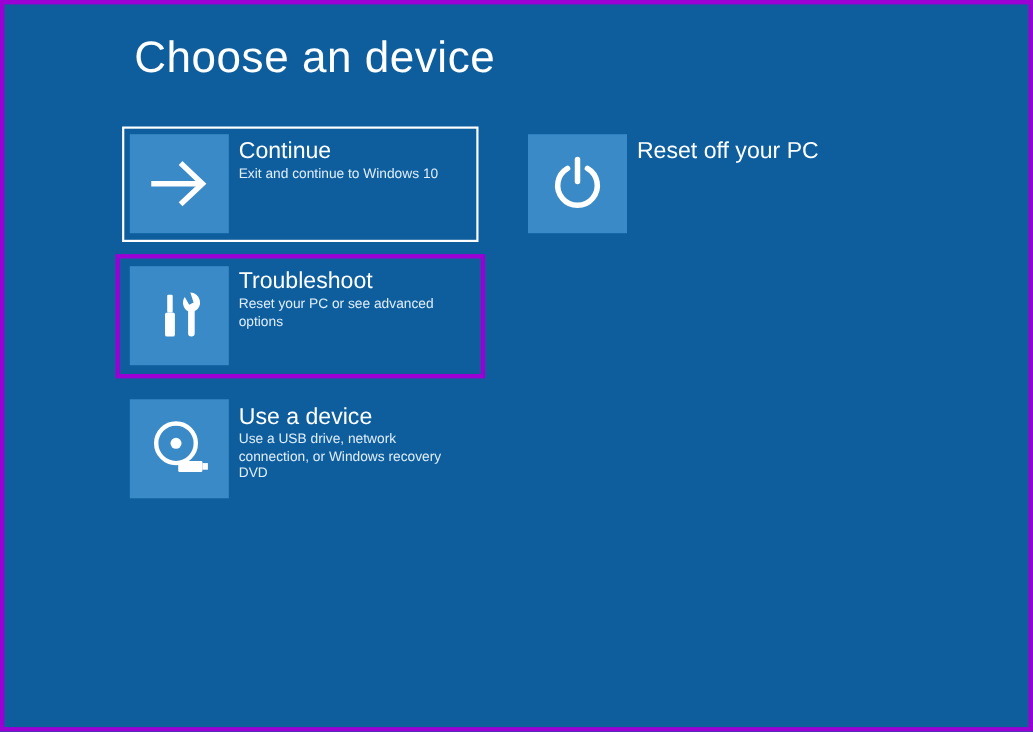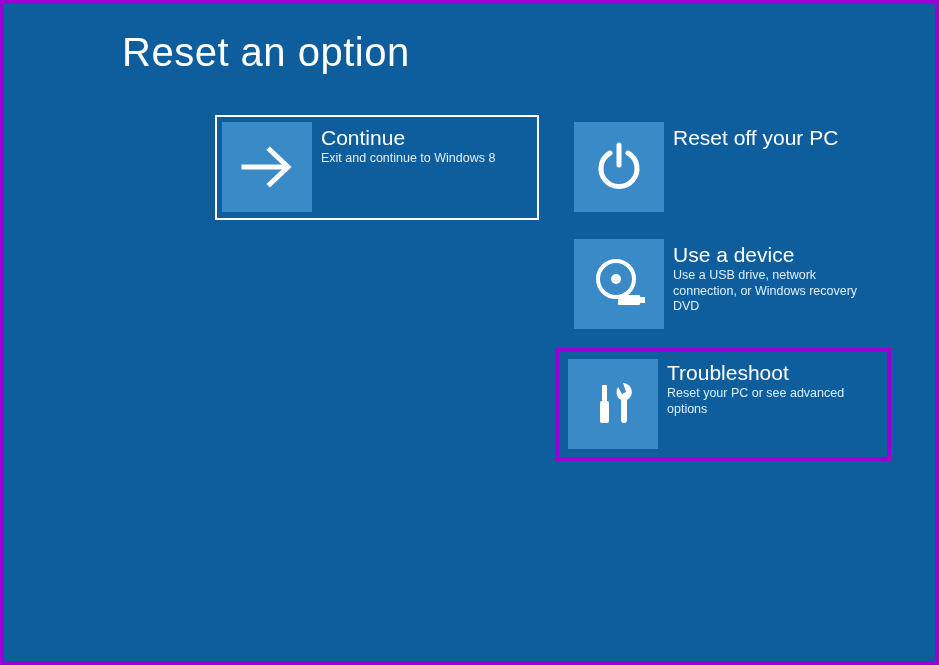--- a/index.html
+++ b/index.html
@@ -24,21 +24,21 @@
       letter-spacing: 0.5px;
     }
 
     .tiles {
       position: absolute;
       top: 111px;
       left: 107px;
       width: 780px;
     }
 
-    .row { display: flex; gap: 28px; margin-bottom: 12px; justify-content: flex-end; }
+    .row { display: flex; gap: 38px; margin-bottom: 12px; }
 
     .tile {
       width: 324px;
       height: 105px;
       display: flex;
       align-items: flex-start;
       padding: 0;
       cursor: pointer;
       border: 2px solid transparent;
     }
@@ -70,69 +70,52 @@
       line-height: 1.25;
       color: #dfeefa;
       max-width: 208px;
     }
 
     svg { display:block; }
   </style>
 </head>
 <body>
 
-<h1 class="title">Reset an option</h1>
+<h1 class="title">Choose an device</h1>
 
 <div class="tiles">
 
   <div class="row">
     <div class="tile selected">
       <div class="icon-box">
         <svg width="58" height="58" viewBox="0 0 58 58">
           <g stroke="#ffffff" stroke-width="5" fill="none" stroke-linecap="square">
             <line x1="6" y1="29" x2="48" y2="29"></line>
             <polyline points="32,12 50,29 32,46"></polyline>
           </g>
         </svg>
       </div>
       <div class="tile-text">
         <div class="tile-title">Continue</div>
-        <div class="tile-sub">Exit and continue to Windows 8</div>
+        <div class="tile-sub">Exit and continue to Windows 10</div>
       </div>
     </div>
 
     <div class="tile">
       <div class="icon-box">
         <svg width="52" height="52" viewBox="0 0 52 52">
           <g stroke="#ffffff" stroke-width="5" fill="none" stroke-linecap="round">
             <path d="M 17 12 A 18 18 0 1 0 35 12"></path>
             <line x1="26" y1="4" x2="26" y2="24"></line>
           </g>
         </svg>
       </div>
       <div class="tile-text">
         <div class="tile-title">Reset off your PC</div>
         <div class="tile-sub"></div>
-      </div>
-    </div>
-  </div>
-
-  <div class="row">
-    <div class="tile">
-      <div class="icon-box">
-        <svg width="58" height="58" viewBox="0 0 58 58">
-          <circle cx="26" cy="24" r="18" stroke="#ffffff" stroke-width="4" fill="none"></circle>
-          <circle cx="26" cy="24" r="5" fill="#ffffff"></circle>
-          <rect x="28" y="40" width="22" height="10" rx="1" fill="#ffffff"></rect>
-          <rect x="50" y="42" width="5" height="6" fill="#ffffff"></rect>
-        </svg>
-      </div>
-      <div class="tile-text">
-        <div class="tile-title">Use a device</div>
-        <div class="tile-sub">Use a USB drive, network connection, or Windows recovery DVD</div>
       </div>
     </div>
   </div>
 
   <div class="row">
     <div class="tile highlighted">
       <div class="icon-box">
         <svg width="54" height="54" viewBox="0 0 54 54">
           <g fill="#ffffff">
 
@@ -144,13 +127,30 @@
           </g>
         </svg>
       </div>
       <div class="tile-text">
         <div class="tile-title">Troubleshoot</div>
         <div class="tile-sub">Reset your PC or see advanced options</div>
       </div>
     </div>
   </div>
 
+  <div class="row">
+    <div class="tile">
+      <div class="icon-box">
+        <svg width="58" height="58" viewBox="0 0 58 58">
+          <circle cx="26" cy="24" r="18" stroke="#ffffff" stroke-width="4" fill="none"></circle>
+          <circle cx="26" cy="24" r="5" fill="#ffffff"></circle>
+          <rect x="28" y="40" width="22" height="10" rx="1" fill="#ffffff"></rect>
+          <rect x="50" y="42" width="5" height="6" fill="#ffffff"></rect>
+        </svg>
+      </div>
+      <div class="tile-text">
+        <div class="tile-title">Use a device</div>
+        <div class="tile-sub">Use a USB drive, network connection, or Windows recovery DVD</div>
+      </div>
+    </div>
+  </div>
+
 </div>
 
 </body></html>

